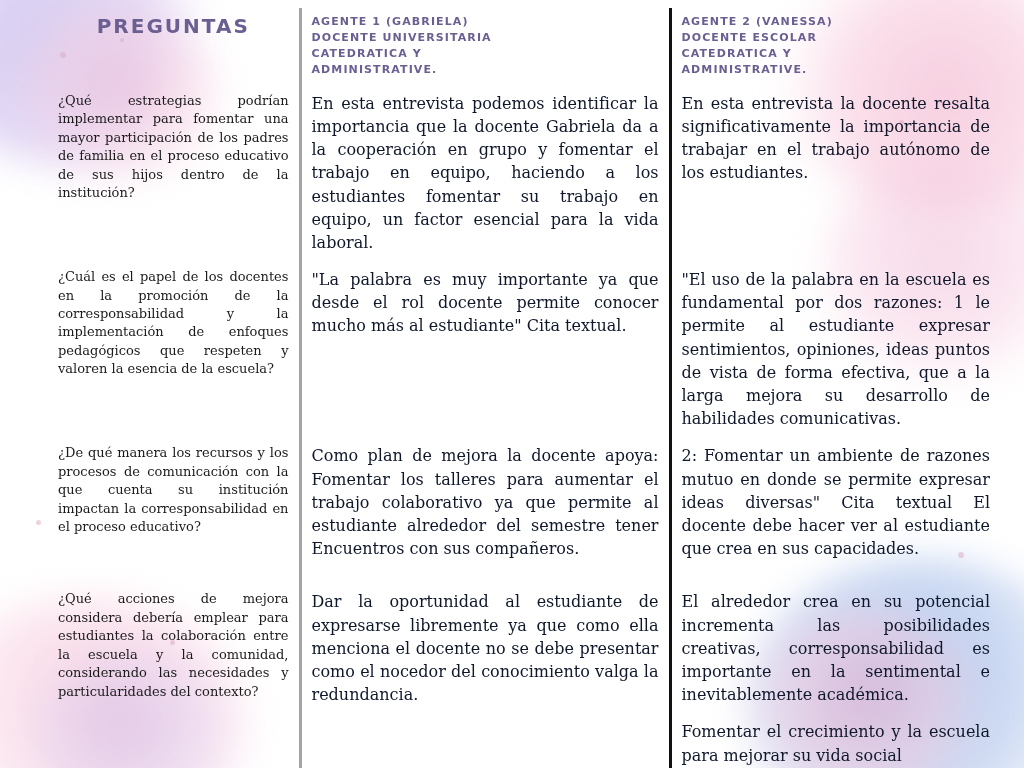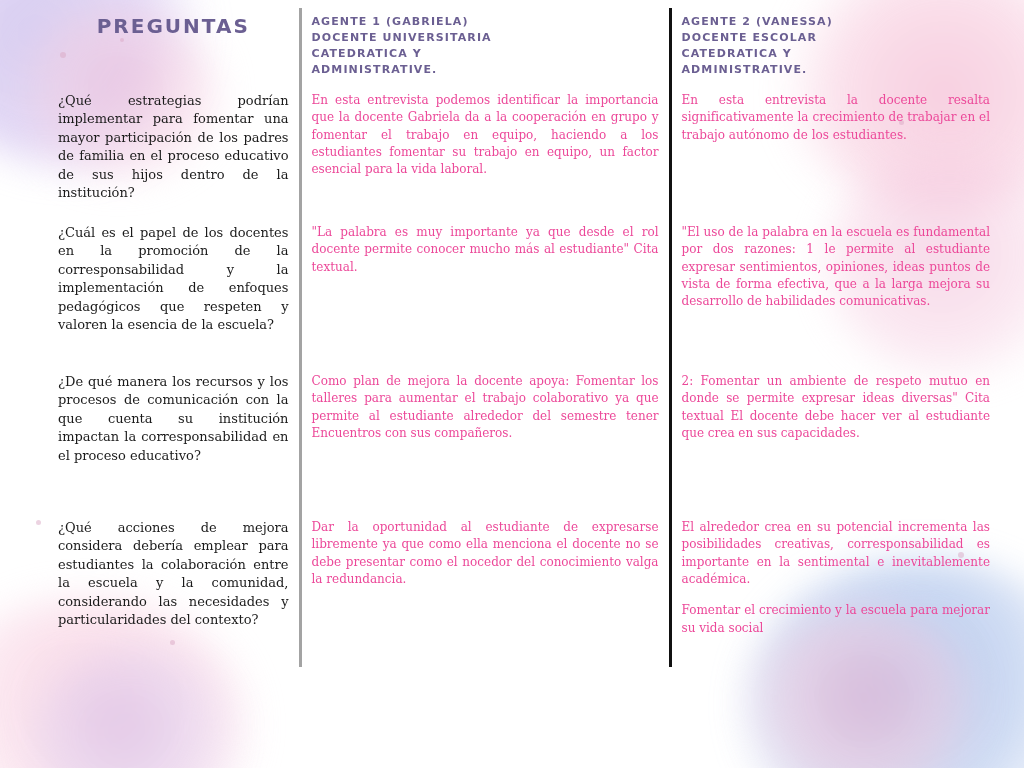--- a/index.html
+++ b/index.html
@@ -147,23 +147,23 @@
     font-family: "DejaVu Serif", serif;
     font-size: 13px;
     line-height: 1.42;
     color: #1b1b1b;
     text-align: justify;
     text-justify: inter-word;
     hyphens: none;
   }
   .acell {
     font-family: "DejaVu Serif", serif;
-    font-size: 12px;
+    font-size: 16px;
     line-height: 1.45;
-    color: #ec4899;
+    color: #0f172a;
     text-align: justify;
     text-justify: inter-word;
   }
   .acell p, .qcell p {
     margin: 0;
   }
   .acell p + p {
     margin-top: 14px;
   }
 
@@ -216,31 +216,31 @@
           <div>DOCENTE ESCOLAR</div>
           <div>CATEDRATICA Y</div>
           <div>ADMINISTRATIVE.</div>
         </th>
       </tr>
     </thead>
     <tbody>
       <tr class="r1">
         <td class="col-q qcell pad-top-lg">¿Qué estrategias podrían implementar para fomentar una mayor participación de los padres de familia en el proceso educativo de sus hijos dentro de la institución?</td>
         <td class="col-a1 acell">En esta entrevista podemos identificar la importancia que la docente Gabriela da a la cooperación en grupo y fomentar el trabajo en equipo, haciendo a los estudiantes fomentar su trabajo en equipo, un factor esencial para la vida laboral.</td>
-        <td class="col-a2 acell pad-top-lg">En esta entrevista la docente resalta significativamente la crecimiento de trabajar en el trabajo autónomo de los estudiantes.</td>
+        <td class="col-a2 acell pad-top-lg">En esta entrevista la docente resalta significativamente la importancia de trabajar en el trabajo autónomo de los estudiantes.</td>
       </tr>
       <tr class="r2">
         <td class="col-q qcell">¿Cuál es el papel de los docentes en la promoción de la corresponsabilidad y la implementación de enfoques pedagógicos que respeten y valoren la esencia de la escuela?</td>
         <td class="col-a1 acell pad-top-lg">"La palabra es muy importante ya que desde el rol docente permite conocer mucho más al estudiante" Cita textual.</td>
         <td class="col-a2 acell">"El uso de la palabra en la escuela es fundamental por dos razones: 1 le permite al estudiante expresar sentimientos, opiniones, ideas puntos de vista de forma efectiva, que a la larga mejora su desarrollo de habilidades comunicativas.</td>
       </tr>
       <tr class="r3">
         <td class="col-q qcell">¿De qué manera los recursos y los procesos de comunicación con la que cuenta su institución impactan la corresponsabilidad en el proceso educativo?</td>
         <td class="col-a1 acell">Como plan de mejora la docente apoya: Fomentar los talleres para aumentar el trabajo colaborativo ya que permite al estudiante alrededor del semestre tener Encuentros con sus compañeros.</td>
-        <td class="col-a2 acell pad-top-lg">2: Fomentar un ambiente de respeto mutuo en donde se permite expresar ideas diversas" Cita textual El docente debe hacer ver al estudiante que crea en sus capacidades.</td>
+        <td class="col-a2 acell pad-top-lg">2: Fomentar un ambiente de razones mutuo en donde se permite expresar ideas diversas" Cita textual El docente debe hacer ver al estudiante que crea en sus capacidades.</td>
       </tr>
       <tr class="r4">
         <td class="col-q qcell">¿Qué acciones de mejora considera debería emplear para estudiantes la colaboración entre la escuela y la comunidad, considerando las necesidades y particularidades del contexto?</td>
         <td class="col-a1 acell">Dar la oportunidad al estudiante de expresarse libremente ya que como ella menciona el docente no se debe presentar como el nocedor del conocimiento valga la redundancia.</td>
         <td class="col-a2 acell">
           <p>El alrededor crea en su potencial incrementa las posibilidades creativas, corresponsabilidad es importante en la sentimental e inevitablemente académica.</p>
           <p>Fomentar el crecimiento y la escuela para mejorar su vida social</p>
         </td>
       </tr>
     </tbody>

